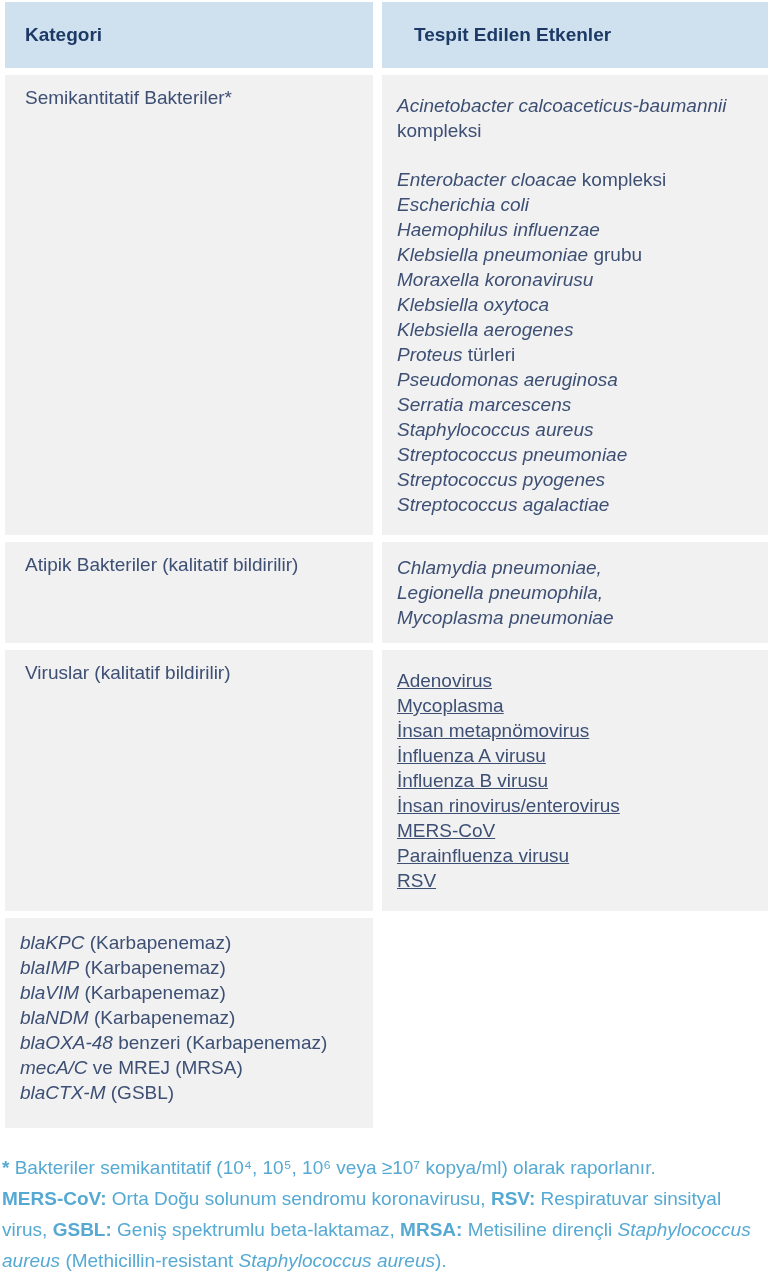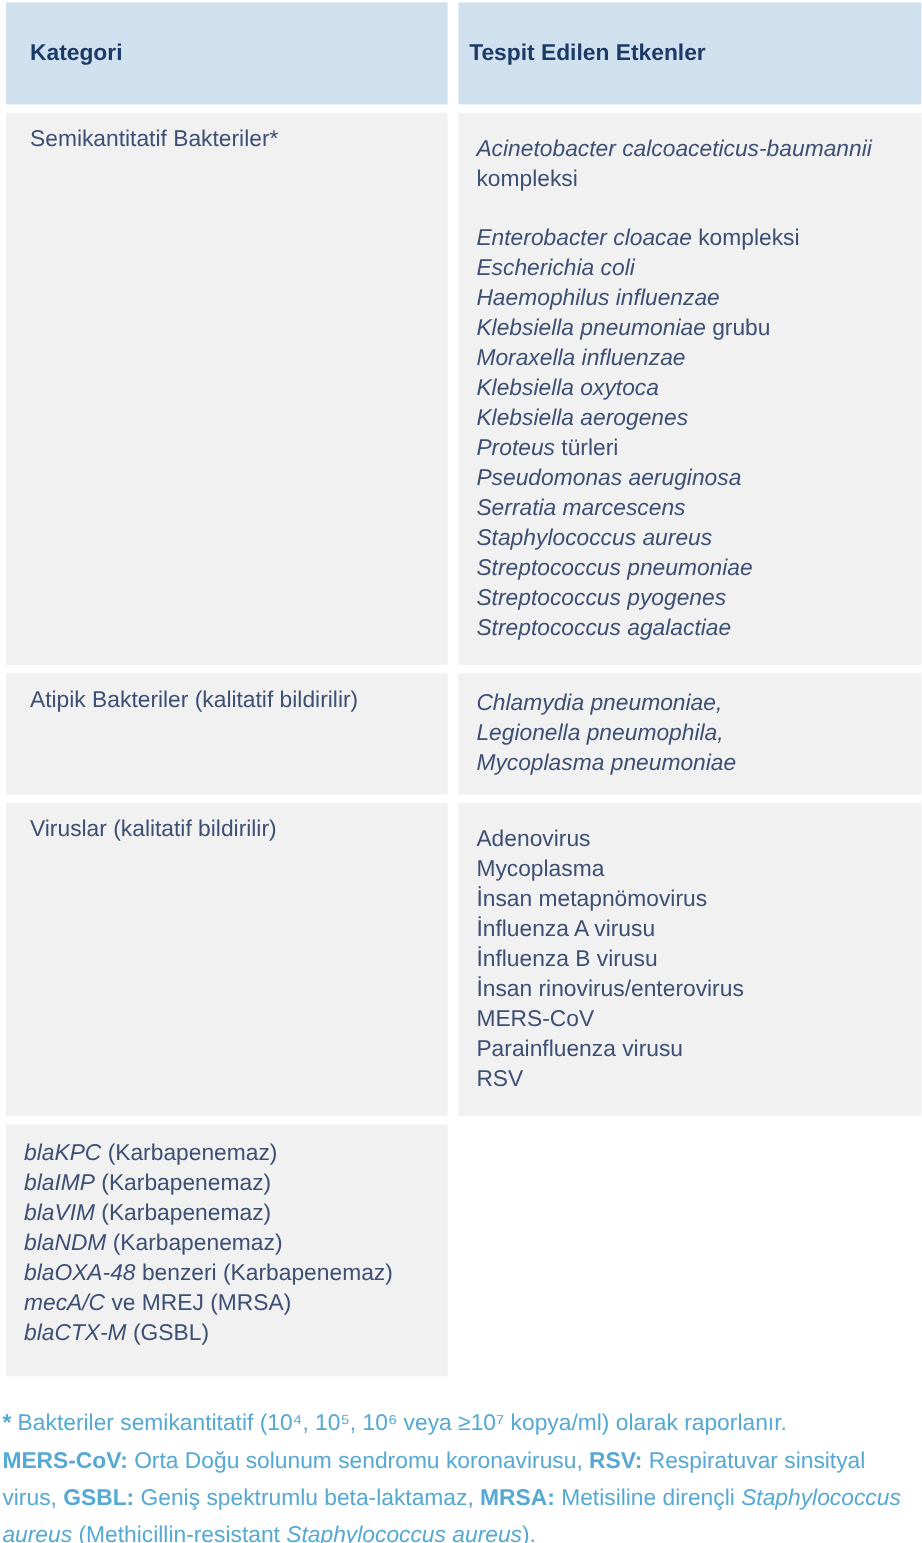--- a/index.html
+++ b/index.html
@@ -23,47 +23,47 @@
     width:763px;
   }
   .grid-row{
     display:grid;
     grid-template-columns:368px 386px;
     column-gap:9px;
     margin-bottom:7px;
   }
   .thead-cell{
     background:var(--header-bg);
-    height:85px;
+    height:66px;
     display:flex;
     align-items:center;
     font-weight:bold;
     font-size:19px;
     color:var(--heading-text);
   }
   .thead-cell.c1{padding-left:20px;}
-  .thead-cell.c2{padding-left:9px;}
+  .thead-cell.c2{padding-left:32px;}
   .cat-cell{
     background:var(--row-bg);
     display:flex;
     align-items:flex-start;
     padding:10px 12px 10px 20px;
     color:var(--body-text);
     font-size:19px;
     line-height:25px;
   }
   .agents-cell{
     background:var(--row-bg);
     padding:18px 10px 18px 15px;
     color:var(--body-text);
     font-size:19px;
     line-height:25px;
   }
   #tbody .grid-row:nth-child(2) .agents-cell{padding-top:13px;padding-bottom:13px;}
-  #tbody .grid-row:nth-child(3) .agents-cell{padding-top:18px;padding-bottom:18px;}
+  #tbody .grid-row:nth-child(3) .agents-cell{padding-top:18px;padding-bottom:18px;text-decoration:underline;}
   #tbody .grid-row:nth-child(4) .agents-cell{padding-top:12px;padding-bottom:23px;}
   .agent-line{min-height:25px;}
   .agent-line.para{margin-bottom:24px;}
   .i{font-style:italic;}
   .b{font-weight:bold;}
   .footnote{
     margin:24px 4px 0 2px;
     color:var(--footnote-text);
     font-size:19px;
     line-height:31px;
@@ -81,21 +81,21 @@
       <div class="grid-row">
         <div class="cat-cell">
           <span>Semikantitatif Bakteriler*</span>
         </div>
         <div class="agents-cell">
           <div class="agent-line para"><span class="i">Acinetobacter calcoaceticus-baumannii</span><span> kompleksi</span></div>
           <div class="agent-line"><span class="i">Enterobacter cloacae</span><span> kompleksi</span></div>
           <div class="agent-line"><span class="i">Escherichia coli</span></div>
           <div class="agent-line"><span class="i">Haemophilus influenzae</span></div>
           <div class="agent-line"><span class="i">Klebsiella pneumoniae</span><span> grubu</span></div>
-          <div class="agent-line"><span class="i">Moraxella influenzae</span></div>
+          <div class="agent-line"><span class="i">Moraxella koronavirusu</span></div>
           <div class="agent-line"><span class="i">Klebsiella oxytoca</span></div>
           <div class="agent-line"><span class="i">Klebsiella aerogenes</span></div>
           <div class="agent-line"><span class="i">Proteus</span><span> türleri</span></div>
           <div class="agent-line"><span class="i">Pseudomonas aeruginosa</span></div>
           <div class="agent-line"><span class="i">Serratia marcescens</span></div>
           <div class="agent-line"><span class="i">Staphylococcus aureus</span></div>
           <div class="agent-line"><span class="i">Streptococcus pneumoniae</span></div>
           <div class="agent-line"><span class="i">Streptococcus pyogenes</span></div>
           <div class="agent-line"><span class="i">Streptococcus agalactiae</span></div>
         </div>

